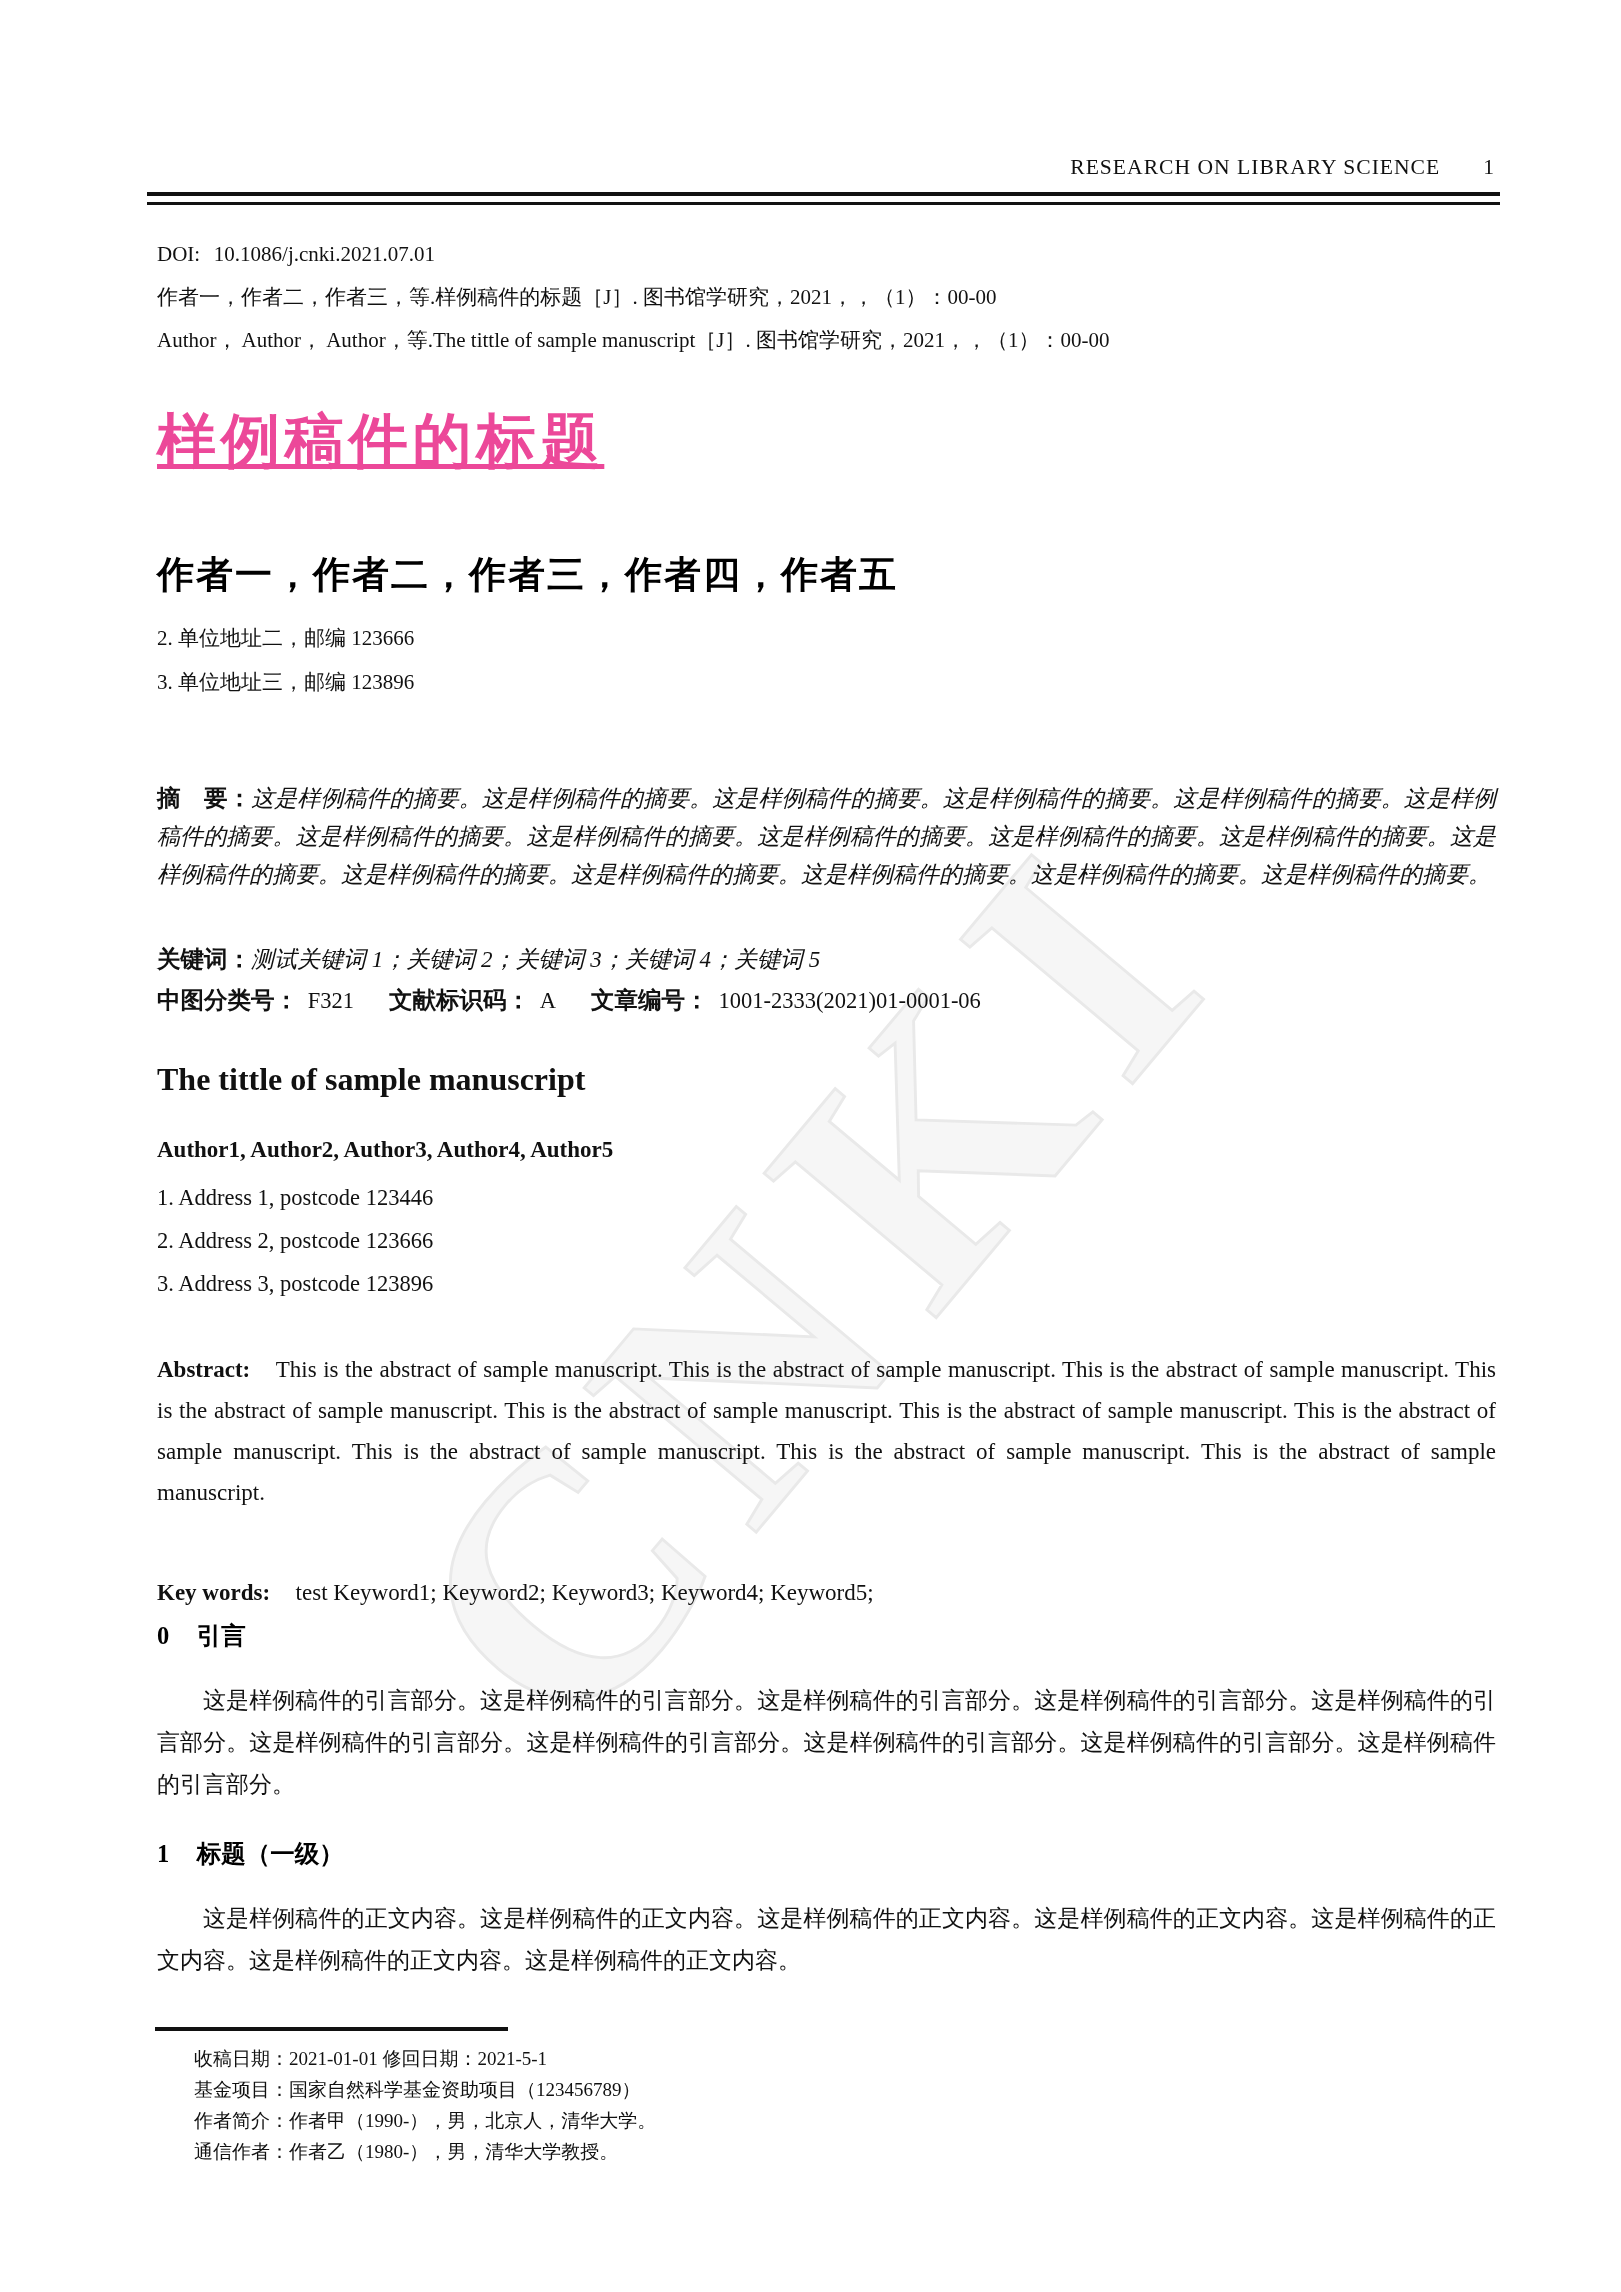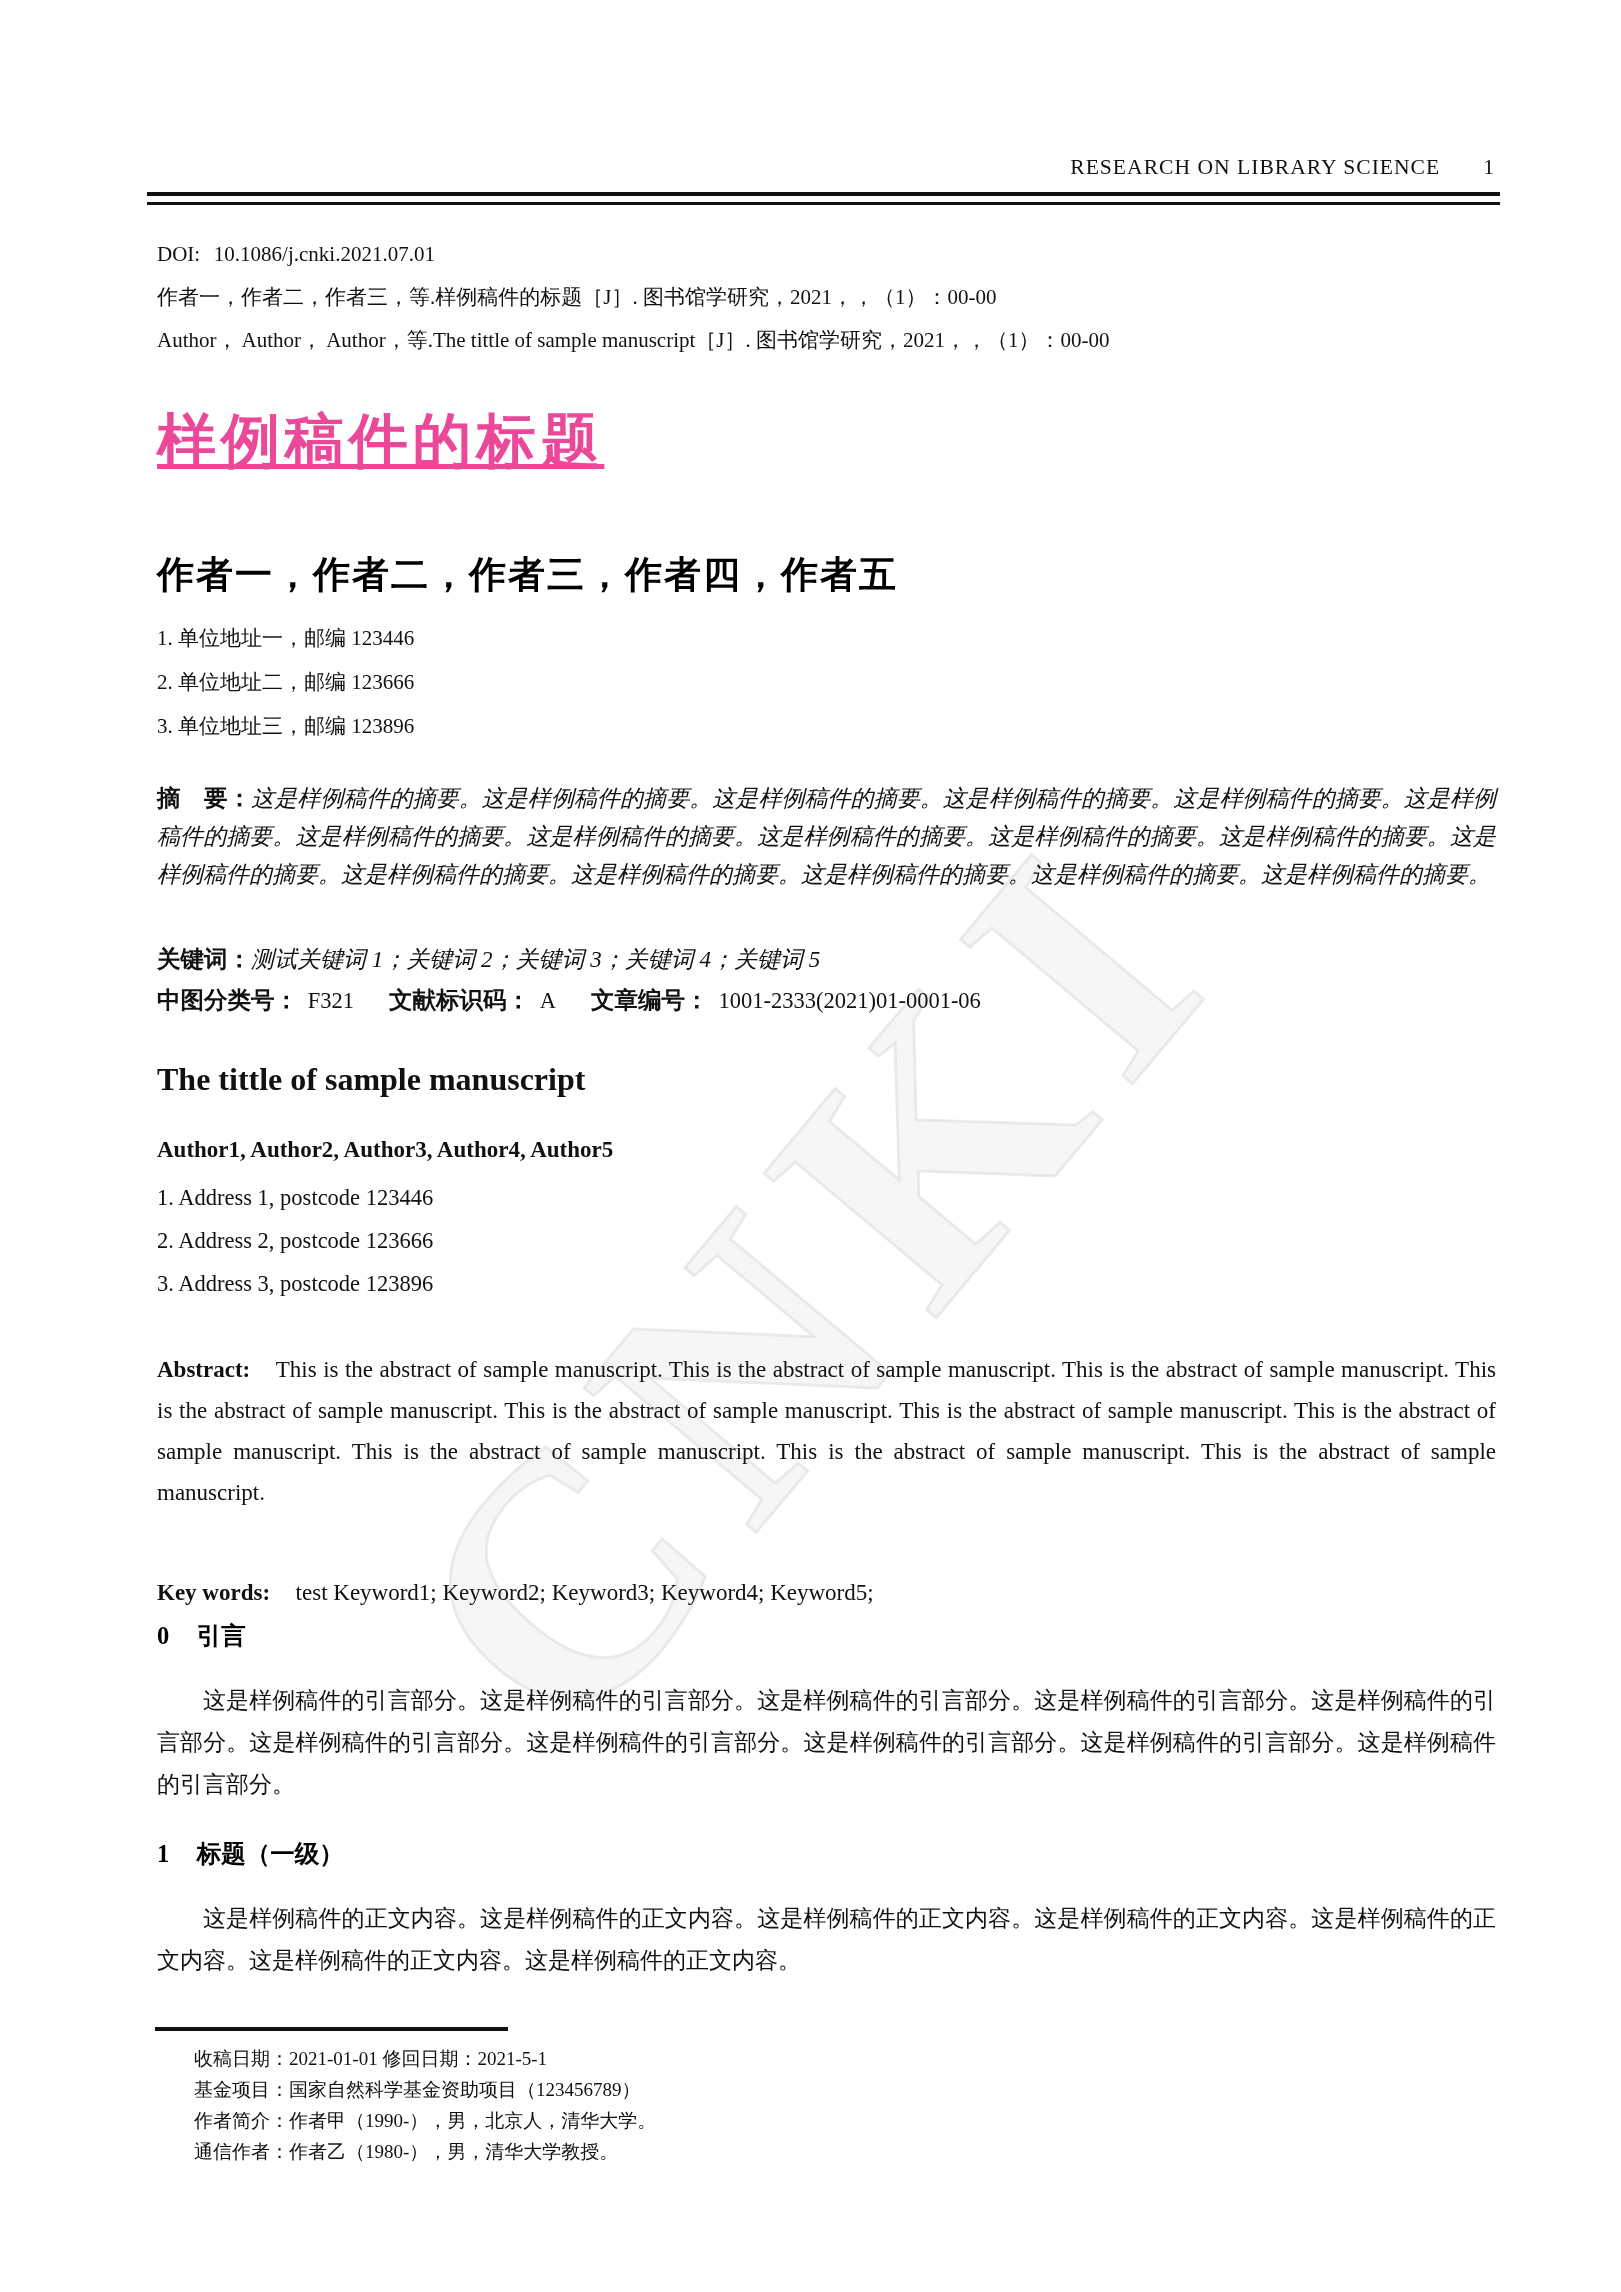--- a/index.html
+++ b/index.html
@@ -102,21 +102,20 @@
       <div>
         <span>DOI:</span><span class="doi-value">10.1086/j.cnki.2021.07.01</span>
       </div>
       <div>作者一，作者二，作者三，等.样例稿件的标题［J］. 图书馆学研究，2021，，（1）：00-00</div>
       <div>Author， Author， Author，等.The tittle of sample manuscript［J］. 图书馆学研究，2021，，（1）：00-00</div>
     </div>
 
     <h1 class="abs title-zh hei">样例稿件的标题</h1>
     <div class="abs authors-zh hei">作者一，作者二，作者三，作者四，作者五</div>
     <div class="abs affils-zh">
-      <div>1. 单位地址一，邮编 123446</div>
       <div>2. 单位地址二，邮编 123666</div>
       <div>3. 单位地址三，邮编 123896</div>
     </div>
 
     <div class="abs abstract-zh kai">
       <span class="lbl hei">摘　要：</span><span>这是样例稿件的摘要。这是样例稿件的摘要。这是样例稿件的摘要。这是样例稿件的摘要。这是样例稿件的摘要。这是样例稿件的摘要。这是样例稿件的摘要。这是样例稿件的摘要。这是样例稿件的摘要。这是样例稿件的摘要。这是样例稿件的摘要。这是样例稿件的摘要。这是样例稿件的摘要。这是样例稿件的摘要。这是样例稿件的摘要。这是样例稿件的摘要。这是样例稿件的摘要。</span>
     </div>
     <div class="abs keywords-zh kai">
       <span class="lbl hei">关键词：</span><span>测试关键词 1；关键词 2；关键词 3；关键词 4；关键词 5</span>
     </div>

